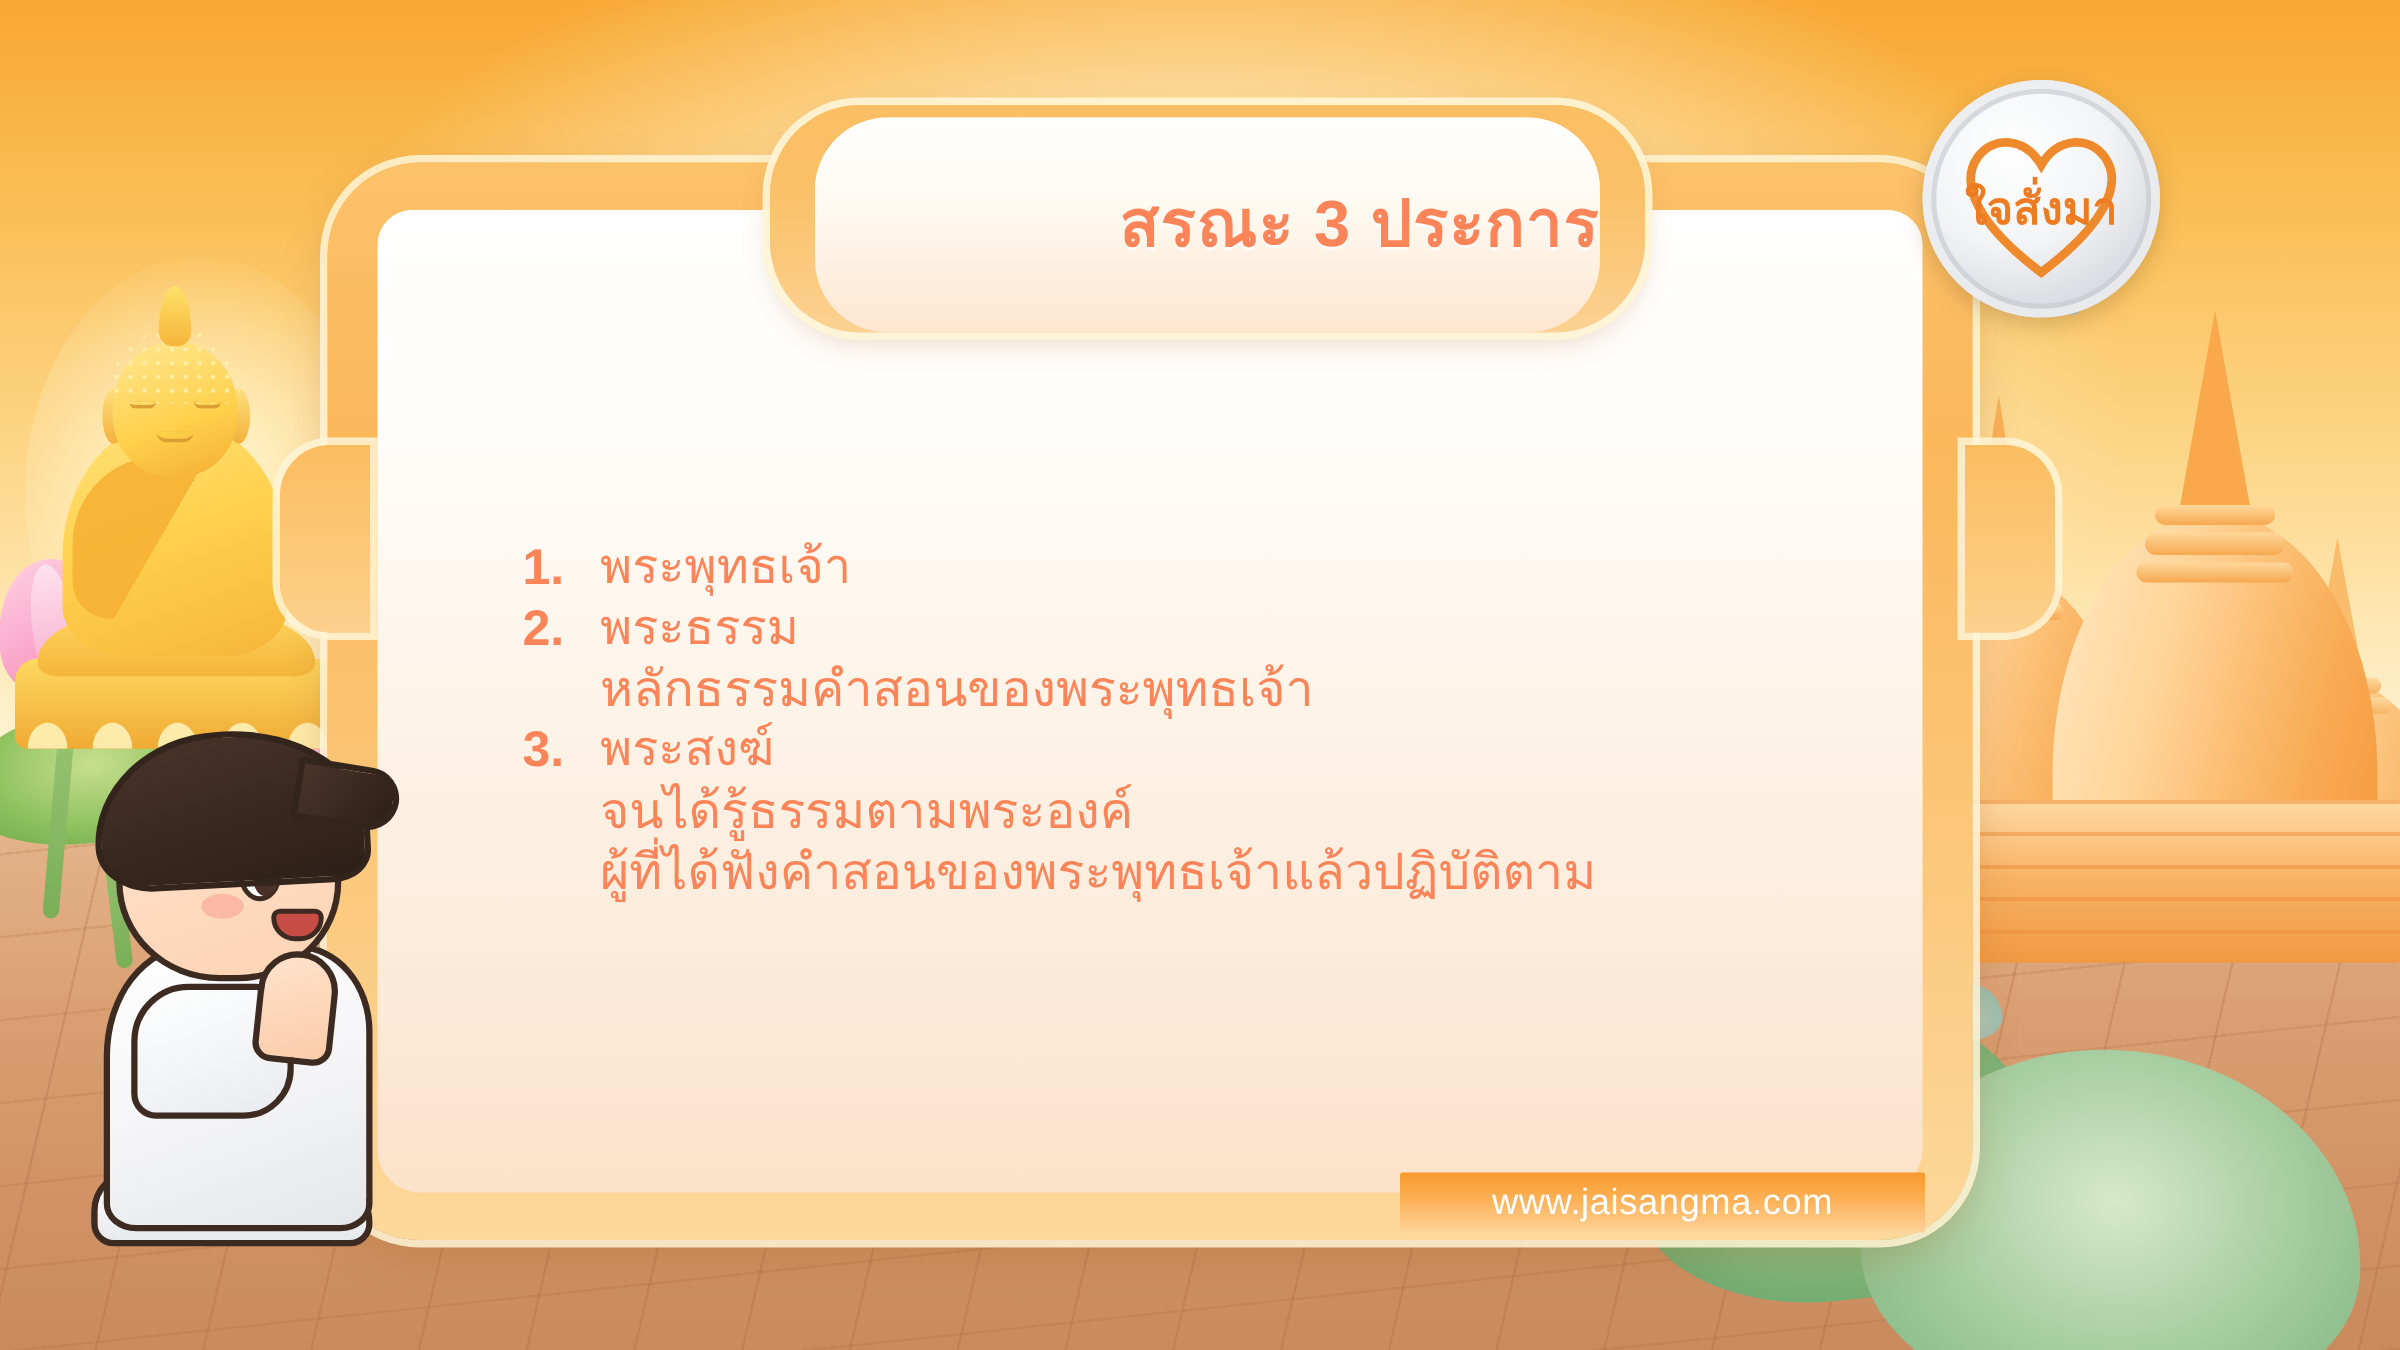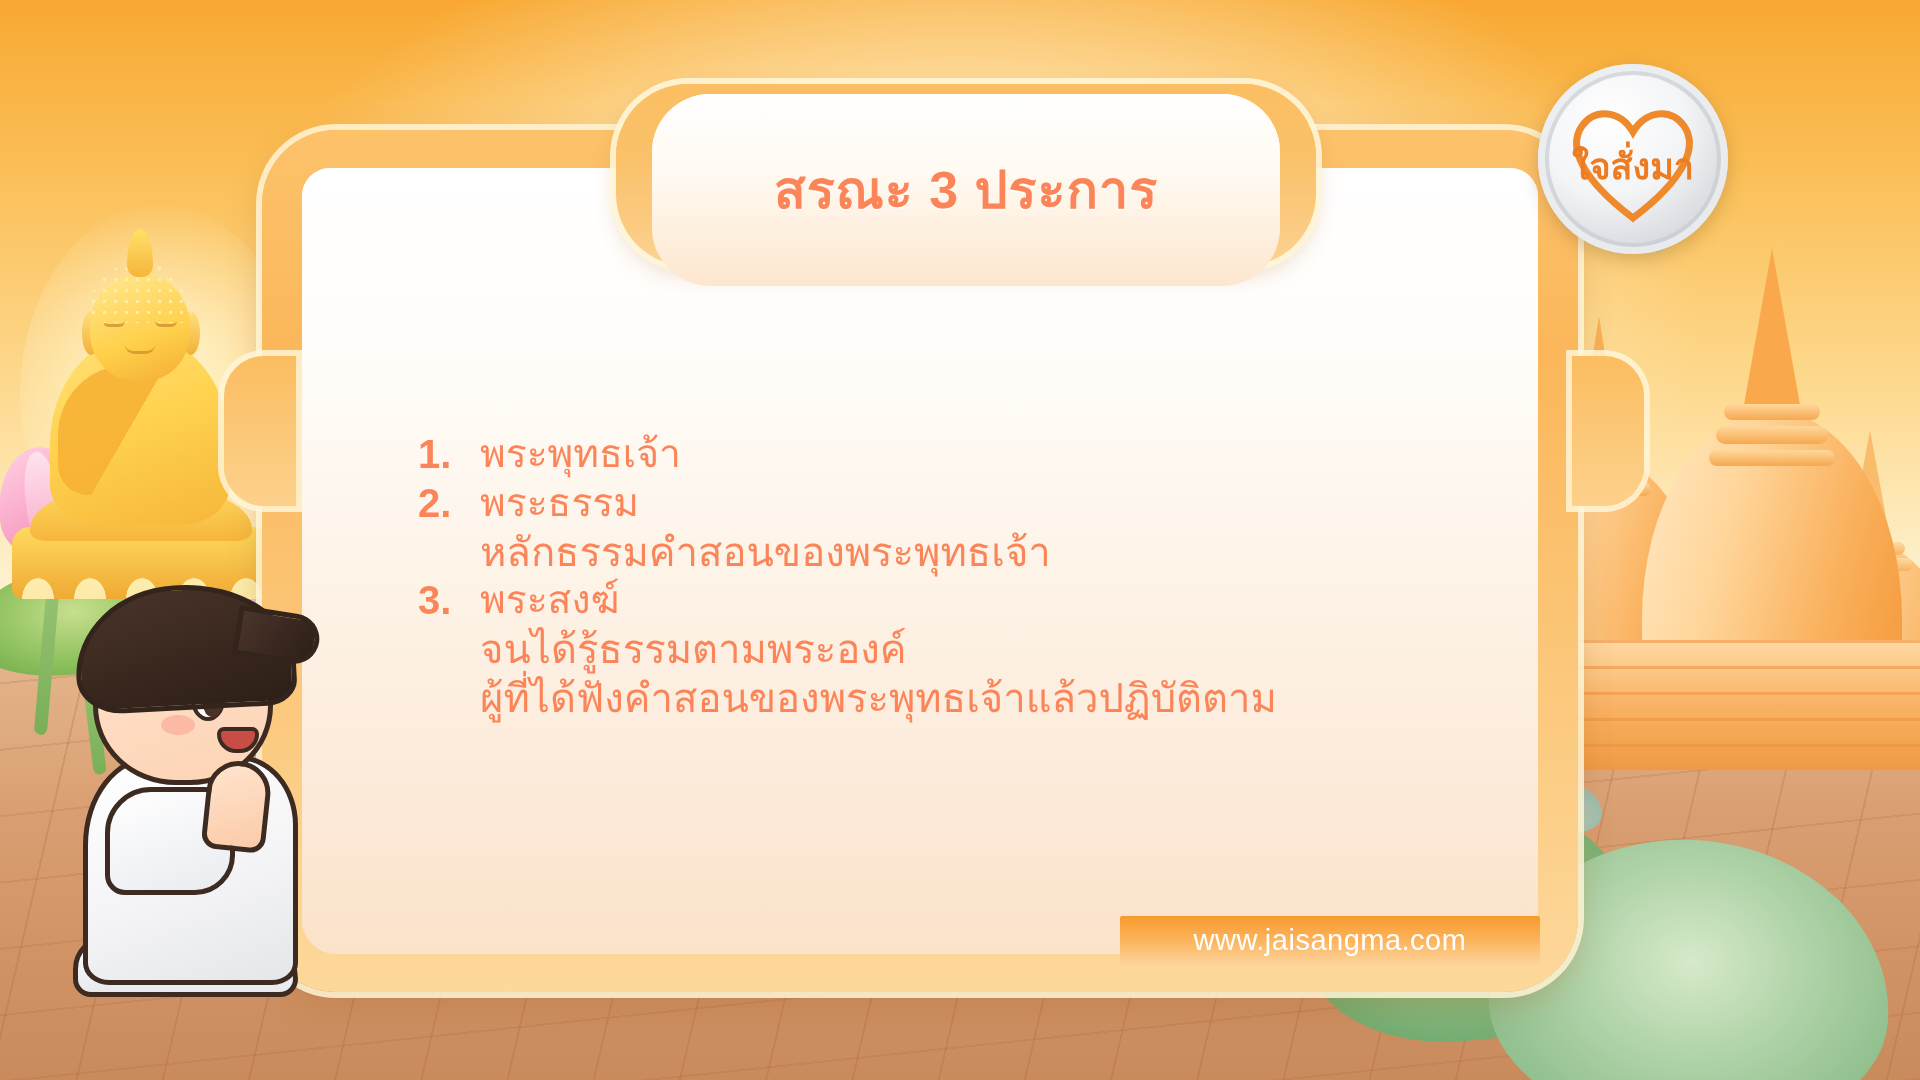--- a/index.html
+++ b/index.html
@@ -283,25 +283,25 @@
   }
 
   
   .title-back{
     position:absolute; left:616px; top:84px; width:700px; height:182px;
     background:linear-gradient(180deg,#fbbe62 0%, #fac169 40%, #fcd191 100%);
     border-radius:72px;
     box-shadow:0 0 0 6px rgba(255,245,214,.9), 0 8px 22px rgba(170,100,35,.24);
   }
   .title-plate{
-    position:absolute; left:652px; top:94px; width:628px; height:192px;
+    position:absolute; left:652px; top:94px; width:628px; height:172px;
     background:linear-gradient(180deg,#ffffff 0%, #fffaf2 40%, #fde6cf 100%);
     border-radius:58px;
     box-shadow:inset 0 2px 0 rgba(255,255,255,.95);
-    display:flex; align-items:center; justify-content:center;
+    display:flex; align-items:center; justify-content:flex-end;
   }
   .title-text{
     font-size:52px; font-weight:bold; color:#fb8559;
     letter-spacing:1px; line-height:1;
     text-shadow:0 2px 0 rgba(255,255,255,.65);
   }
 
   
   .badge-stem{
     position:absolute; left:1650px; top:176px; width:16px; height:76px;
@@ -334,21 +334,21 @@
   }
   .li-head{
     font-size:39px; font-weight:normal; line-height:1.22;
   }
   .li-desc{
     font-size:40px; line-height:1.22; padding-left:62px; white-space:nowrap;
   }
 
   
   .url-band{
-    position:absolute; left:1120px; top:916px; width:420px; height:48px;
+    position:absolute; left:1120px; top:938px; width:420px; height:48px;
     background:linear-gradient(180deg,#f79a2e 0%, #fcb259 48%, #fdd39a 100%);
     display:flex; align-items:center; justify-content:center;
     border-radius:2px;
   }
   .url-text{
     font-size:29px; color:#ffffff; letter-spacing:.5px;
   }
 </style>
 </head>
 <body>

